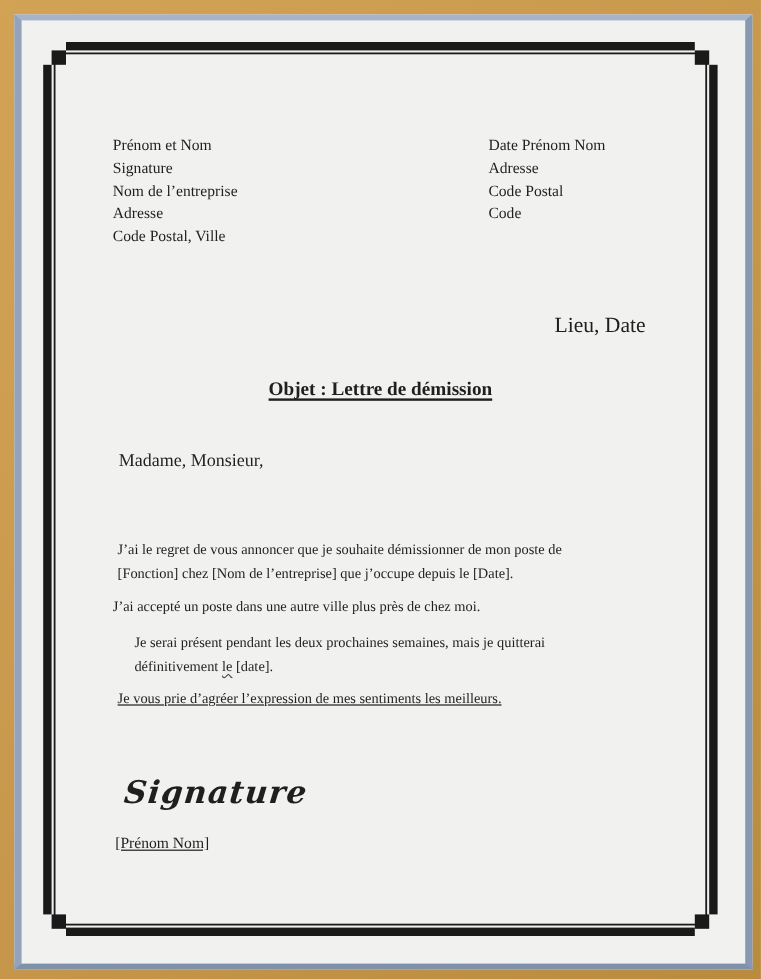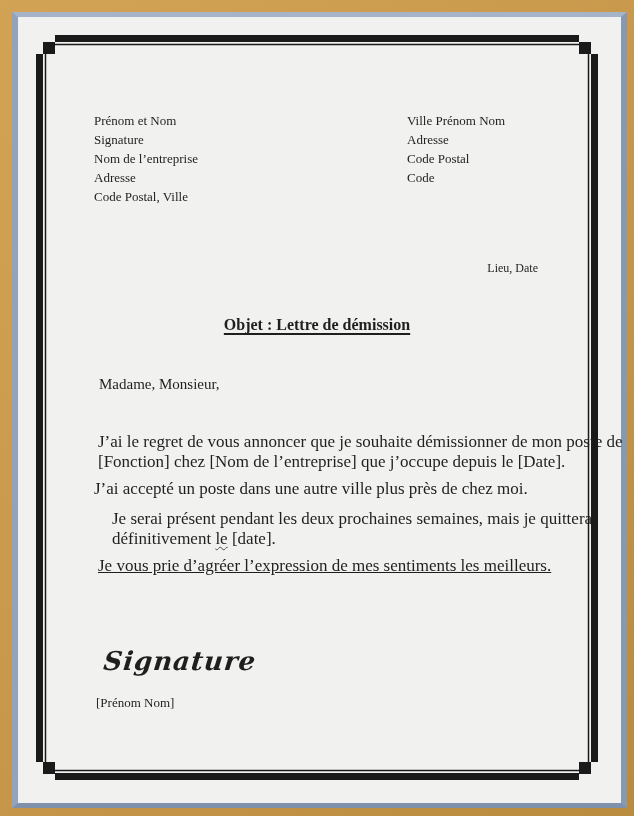--- a/index.html
+++ b/index.html
@@ -34,34 +34,34 @@
   }
 
   
   .content { position: absolute; inset: 0; }
   .abs { position: absolute; white-space: nowrap; }
 
   .addr { font-size: 13px; line-height: 19px; }
   .addr-sender    { left: 94px;  top: 111px; }
   .addr-recipient { left: 407px; top: 111px; }
 
-  .place-date { right: 96px; top: 261px; font-size: 12px; }
+  .place-date { right: 96px; top: 261px; font-size: 18px; }
 
   .subject-row { left: 0; right: 0; top: 316px; text-align: center; white-space: nowrap; }
   .subject {
     font-size: 16px; font-weight: bold;
     text-decoration: underline;
     text-decoration-thickness: 1.5px;
     text-underline-offset: 3px;
     padding: 0 4px;
   }
 
   .salutation { left: 99px; top: 376px; font-size: 15px; }
 
-  .para { font-size: 17px; line-height: 20px; }
+  .para { font-size: 12px; line-height: 20px; margin-top: 16px; }
   .para-1 { left: 98px; top: 432px; }
   .para-2 { left: 94px; top: 479px; }
   .para-3 { left: 112px; top: 509px; }
   .para-4 { left: 98px; top: 556px; text-decoration: underline; }
 
   .wavy {
     text-decoration: underline;
     text-decoration-style: wavy;
     text-decoration-color: #4A4A4A;
     text-decoration-thickness: 1px;
@@ -69,21 +69,21 @@
   }
 
   .signature-script {
     left: 102px; top: 646px;
     font-family: "DejaVu Serif", serif;
     font-style: italic; font-weight: bold;
     font-size: 26px; letter-spacing: 1px;
     transform: skewX(-6deg);
     transform-origin: left bottom;
   }
-  .signature-name { left: 96px; top: 695px; font-size: 13px; }
+  .signature-name { left: 96px; top: 695px; font-size: 13px; text-decoration: underline; }
 </style>
 </head>
 <body>
 
 <div class="frame-gold">
   <div class="frame-blue"></div>
 </div>
 
 <svg class="border-art" viewBox="0 0 634 816" aria-hidden="true">
   <g fill="#1A1A1A">
@@ -105,21 +105,21 @@
 
   <div class="abs addr addr-sender">
     <div>Prénom et Nom</div>
     <div>Signature</div>
     <div>Nom de l’entreprise</div>
     <div>Adresse</div>
     <div>Code Postal, Ville</div>
   </div>
 
   <div class="abs addr addr-recipient">
-    <div>Ville Prénom Nom</div>
+    <div>Date Prénom Nom</div>
     <div>Adresse</div>
     <div>Code Postal</div>
     <div>Code</div>
   </div>
 
   <div class="abs place-date">Lieu, Date</div>
 
   <div class="abs subject-row">
     <span class="subject">Objet : Lettre de démission</span>
   </div>

